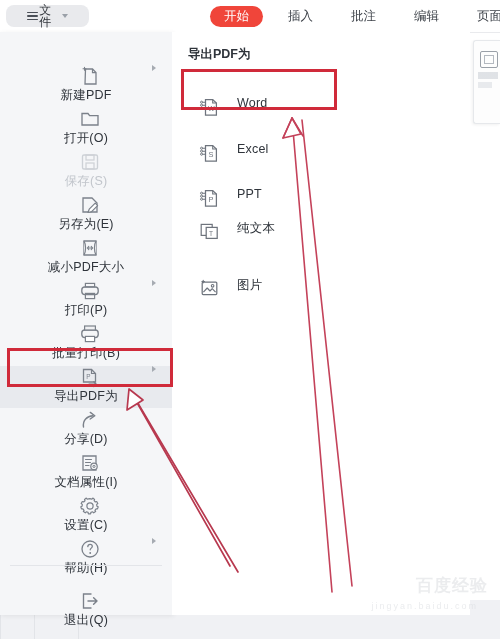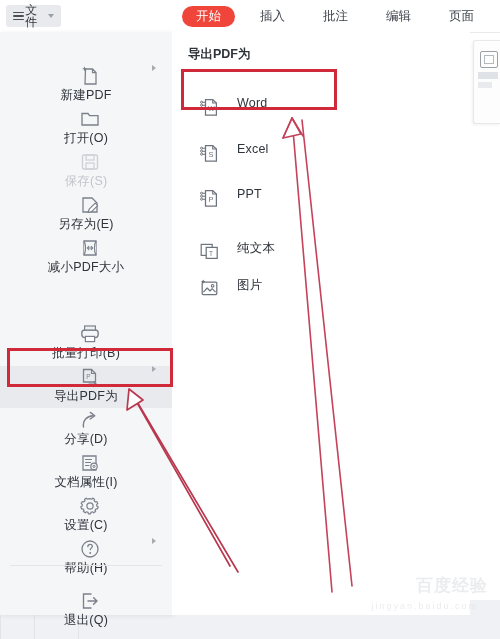--- a/index.html
+++ b/index.html
@@ -52,21 +52,21 @@
   }
 
   
   #toolbar{
     position:absolute;left:0;top:0;width:500px;height:32px;
     background:#ffffff;border-bottom:1px solid #e9eaed;
     display:flex;align-items:center;
   }
   #file-button{
     display:flex;align-items:center;gap:5px;height:22px;
-    margin-left:6px;padding:0 7px;border-radius:3px;background:#e9eaed;
+    margin-left:6px;padding:0 21px;border-radius:8px;background:#e9eaed;
     cursor:pointer;
   }
   .hamburger{display:inline-block;width:11px;height:9px;position:relative;}
   .hamburger i{position:absolute;left:0;width:11px;height:1.4px;background:#4a4f57;border-radius:1px;}
   .hamburger i:nth-child(1){top:0;}
   .hamburger i:nth-child(2){top:3.7px;}
   .hamburger i:nth-child(3){top:7.4px;}
   #file-label{font-size:12px;color:#33373d;line-height:1;font-weight:400;}
   .chev-down{
     width:0;height:0;border-left:3.4px solid transparent;border-right:3.4px solid transparent;
@@ -281,20 +281,31 @@
     <span class="mi-icon">
       <svg viewBox="0 0 22 22">
           <path d="M5 4h12v14H5z" fill="none" stroke="#7b818a" stroke-width="1.3"></path>
           <path d="M5 4c2 3.5 2 10.5 0 14M17 4c-2 3.5-2 10.5 0 14" fill="#fff" stroke="#7b818a" stroke-width="1.3"></path>
           <path d="M8.5 11h5M9.8 9.3 8.3 11l1.5 1.7M12.2 9.3l1.5 1.7-1.5 1.7" fill="none" stroke="#7b818a" stroke-width="1.1" stroke-linecap="round" stroke-linejoin="round"></path>
         </svg>
     </span>
     <span class="mi-label">减小PDF大小</span>
   </div>
 
+  <div class="menu-item" style="top:248px">
+    <span class="mi-icon">
+      <svg viewBox="0 0 22 22">
+          <rect x="2.8" y="7" width="16.4" height="7.6" rx="3" fill="none" stroke="#7b818a" stroke-width="1.35"></rect>
+          <rect x="6.4" y="3.4" width="9.2" height="3.5" fill="none" stroke="#7b818a" stroke-width="1.2"></rect>
+          <rect x="6.4" y="13.4" width="9.2" height="5.2" fill="none" stroke="#7b818a" stroke-width="1.2"></rect>
+        </svg>
+    </span>
+    <span class="mi-label">打印(P)</span>
+    <span class="mi-arrow"></span>
+  </div>
 
   <div class="menu-item" style="top:291px">
     <span class="mi-icon">
       <svg viewBox="0 0 22 22">
           <rect x="2.8" y="7" width="16.4" height="7.6" rx="3" fill="none" stroke="#7b818a" stroke-width="1.35"></rect>
           <rect x="5.6" y="3" width="10.8" height="4" fill="#f0f1f3" stroke="#7b818a" stroke-width="1.2"></rect>
           <rect x="6.4" y="13.4" width="9.2" height="5.2" fill="#fff" stroke="#7b818a" stroke-width="1.2"></rect>
         </svg>
     </span>
     <span class="mi-label">批量打印(B)</span>
@@ -411,21 +422,21 @@
           <text x="10.4" y="15.4" font-size="7.4" fill="#6e747d" font-family="Liberation Sans, sans-serif">P</text>
           <path d="M5.2 6.2h2.3M5.2 9.2h2.3M5.2 12.2h2.3" stroke="#6e747d" stroke-width="1.1" stroke-linecap="round"></path>
           <circle cx="3.6" cy="6.2" r="1.05" fill="none" stroke="#6e747d" stroke-width="1"></circle>
           <circle cx="3.6" cy="9.2" r="1.05" fill="none" stroke="#6e747d" stroke-width="1"></circle>
           <circle cx="3.6" cy="12.2" r="1.05" fill="none" stroke="#6e747d" stroke-width="1"></circle>
         </svg>
     </span>
     <span class="si-label">PPT</span>
   </div>
 
-  <div class="sub-item" style="top:208px">
+  <div class="sub-item" style="top:188px">
     <span class="si-icon">
       <svg viewBox="0 0 23 23">
           <rect x="3.2" y="4.4" width="11" height="11" fill="#fff" stroke="#6e747d" stroke-width="1.2"></rect>
           <rect x="8.2" y="7.4" width="11" height="11" fill="#fff" stroke="#6e747d" stroke-width="1.25"></rect>
           <text x="11" y="15.6" font-size="6.6" fill="#6e747d" font-family="Liberation Sans, sans-serif">T</text>
         </svg>
     </span>
     <span class="si-label">纯文本</span>
   </div>
 

